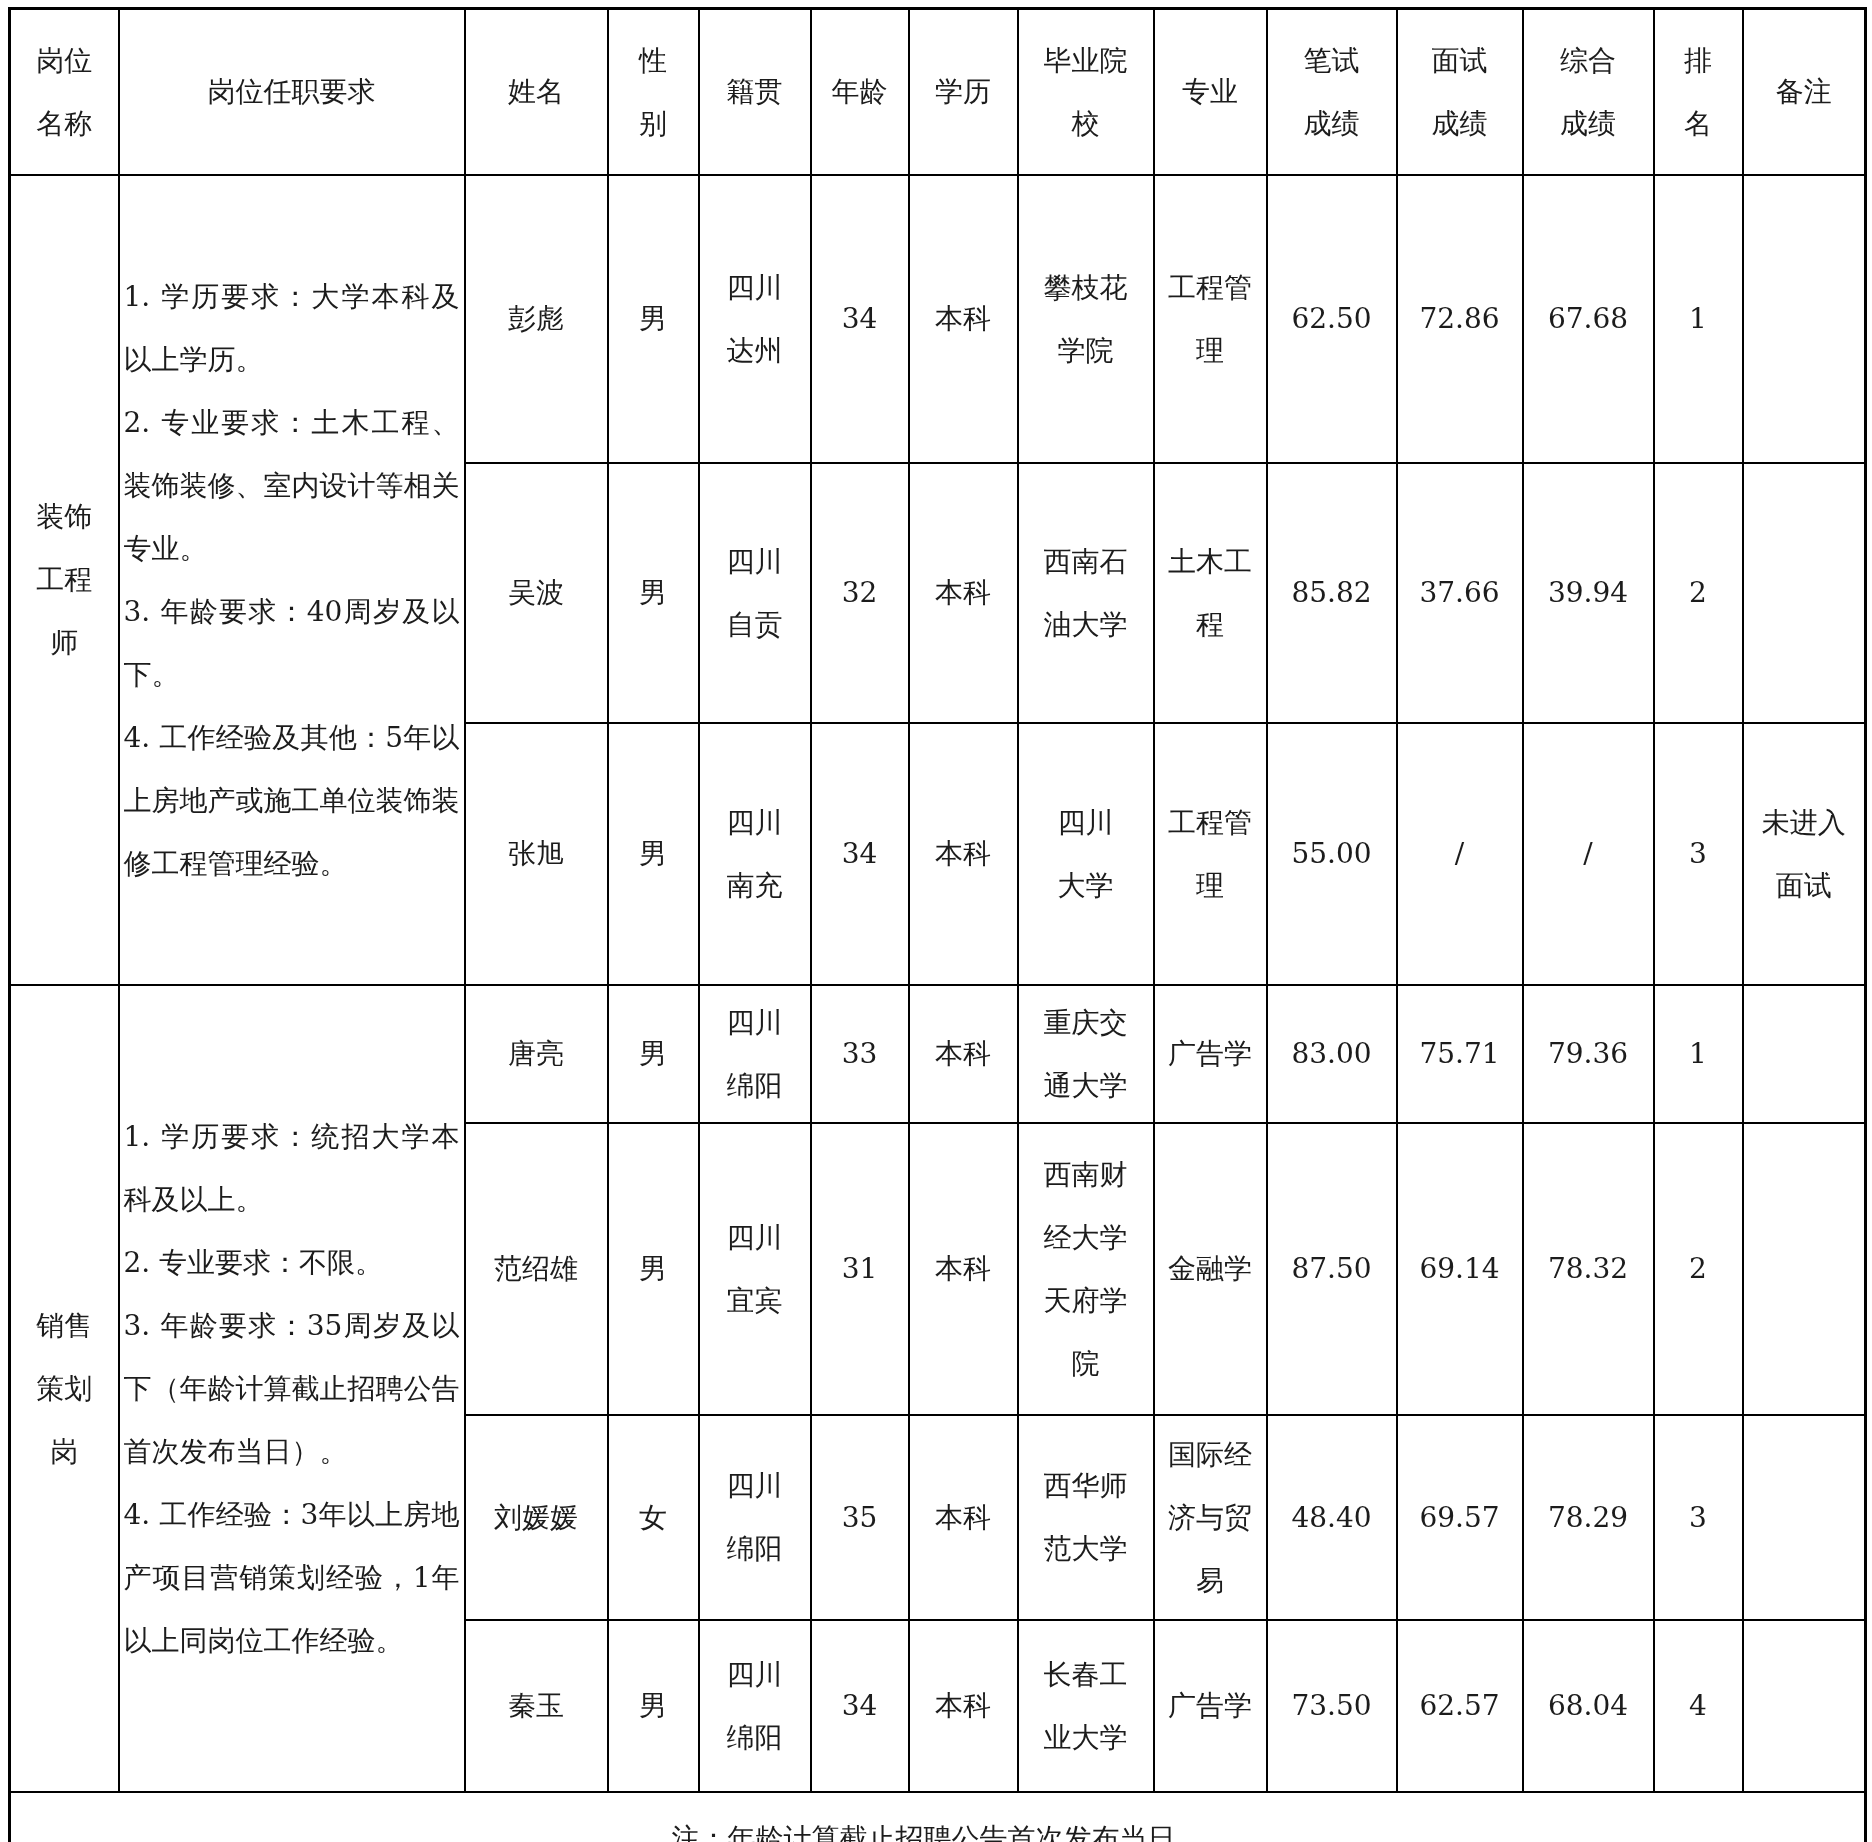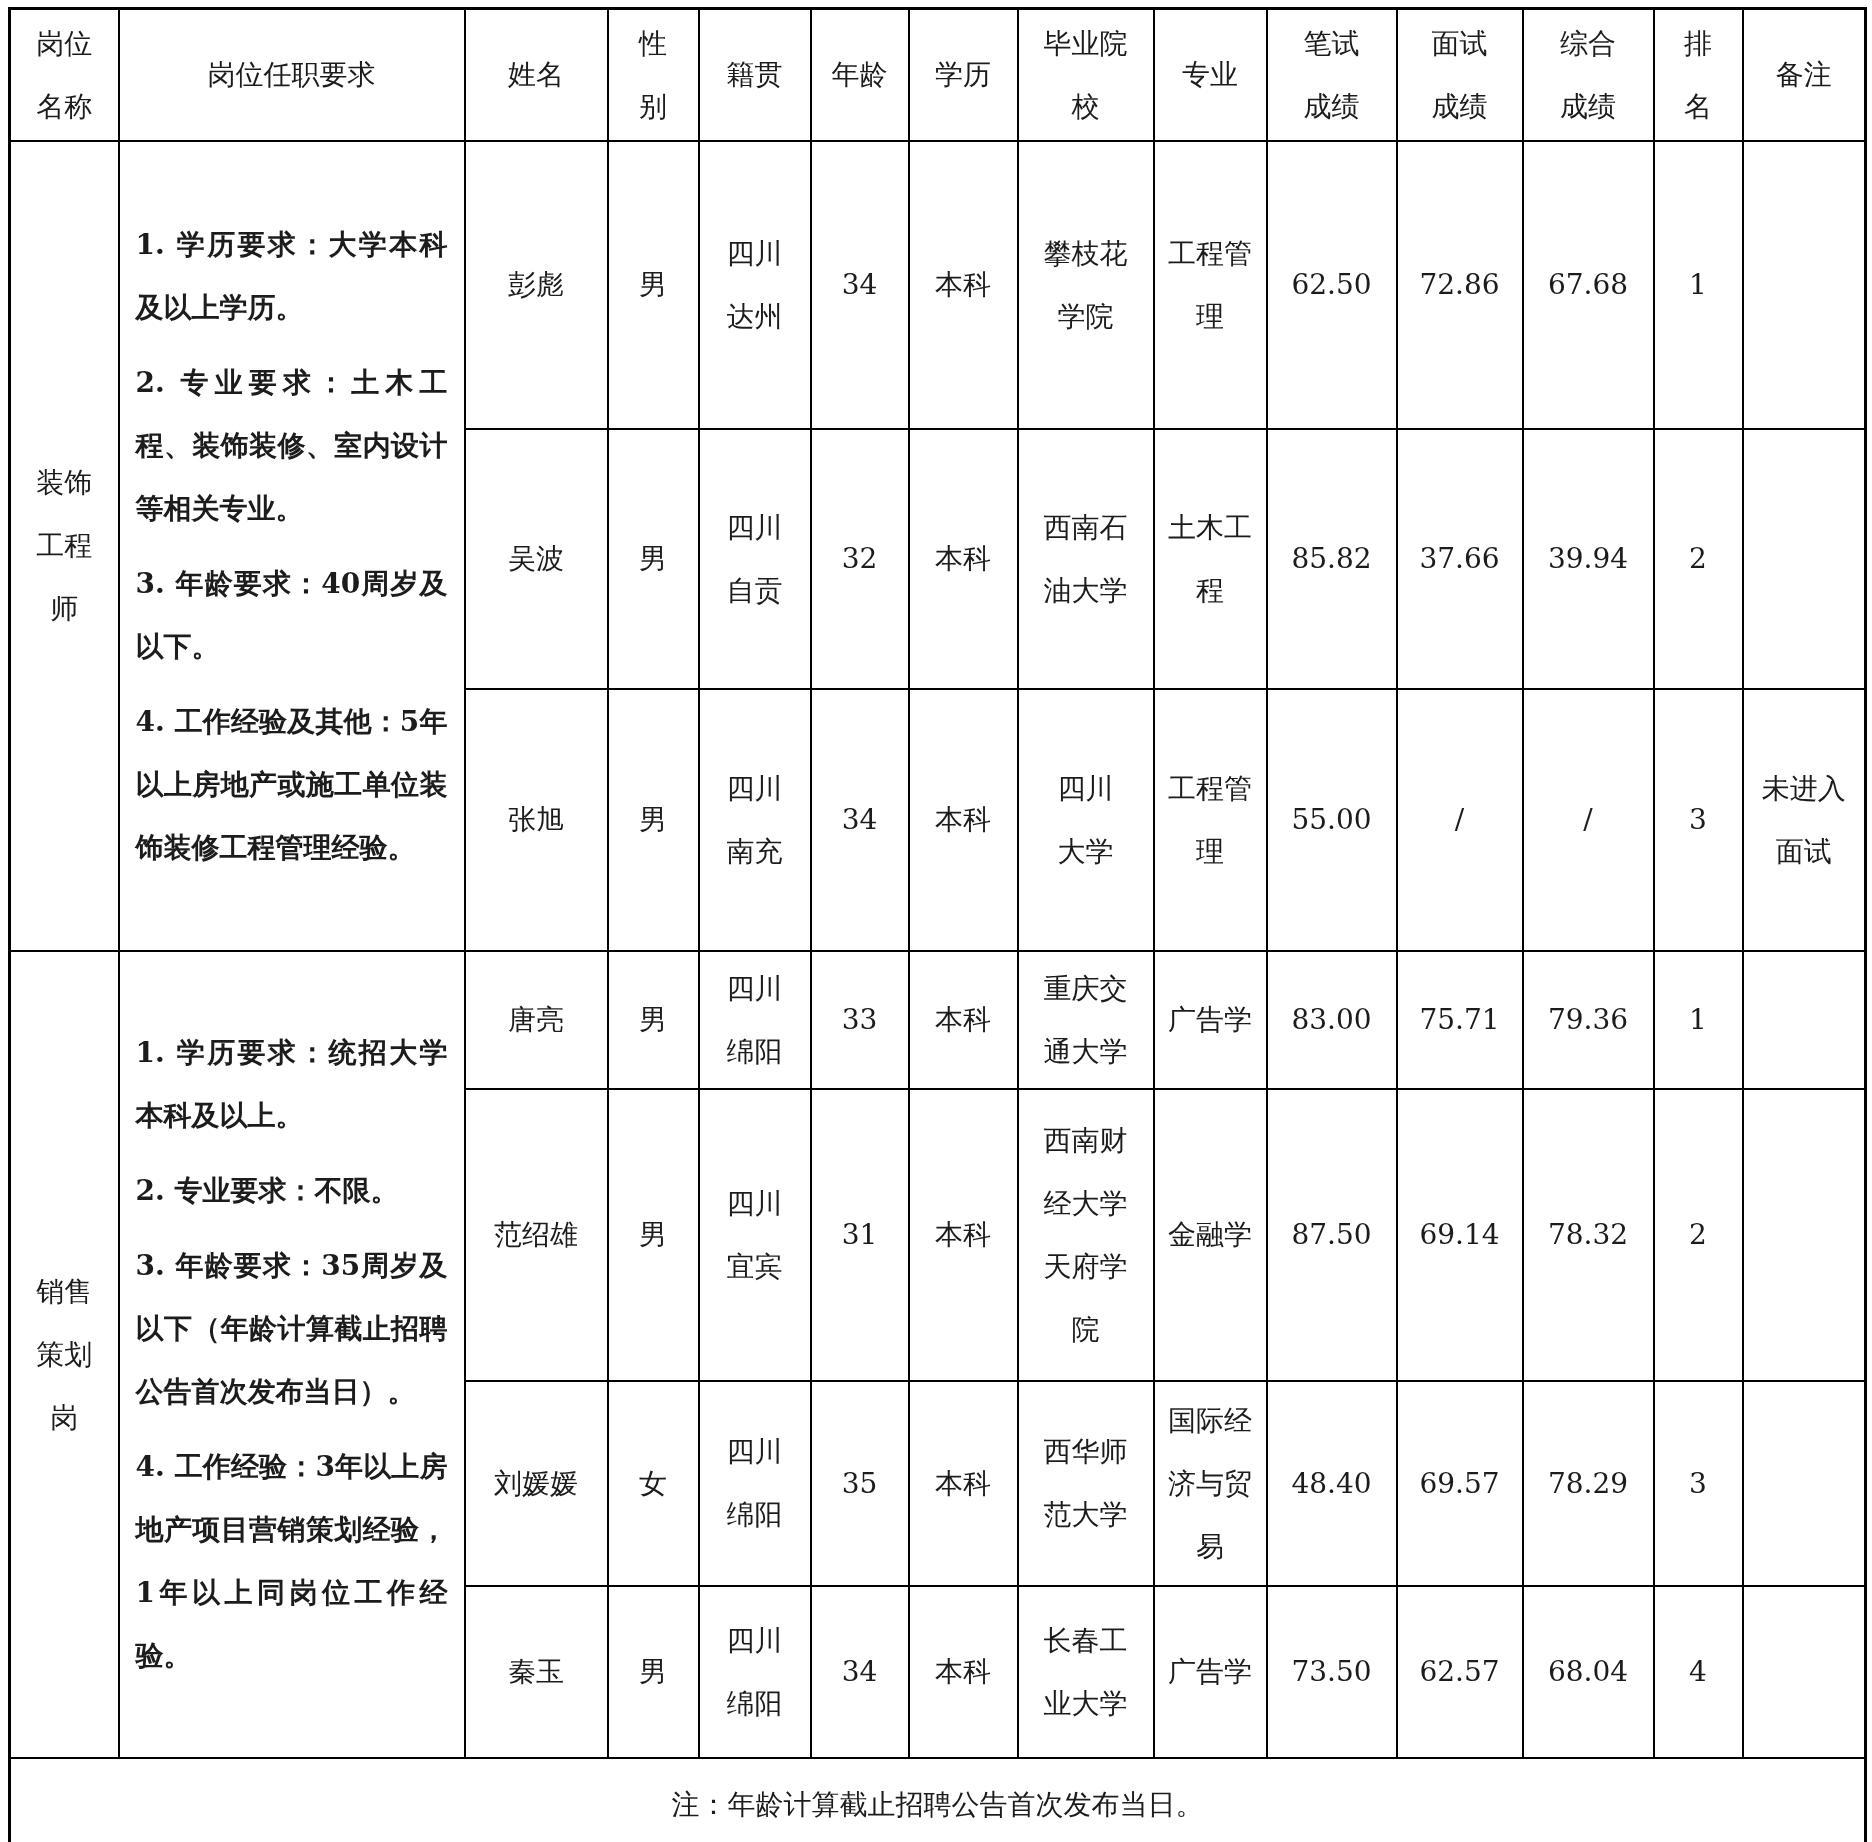--- a/index.html
+++ b/index.html
@@ -33,24 +33,23 @@
     padding: 0 4px;
     box-sizing: border-box;
     overflow: hidden;
   }
   td.req-cell {
     white-space: normal;
     text-align: justify;
     padding: 0 14px;
   }
   td.req-cell p {
-    margin: 12px;
+    margin: 0;
     text-align: justify;
     text-align-last: left;
-    font-weight: bold;
   }
   td.note-cell {
     white-space: normal;
     text-align: left;
     padding-left: 30px;
   }
 </style>
 </head>
 <body>
 
@@ -66,21 +65,21 @@
       <col style="width:109px">
         <col style="width:136px">
         <col style="width:113px">
       <col style="width:130px">
         <col style="width:126px">
         <col style="width:131px">
       <col style="width:89px">
         <col style="width:123px">
     </colgroup>
     <thead>
-      <tr id="header-row" style="height:132px">
+      <tr id="header-row" style="height:166px">
           <th>岗位
 名称</th>
           <th>岗位任职要求</th>
           <th>姓名</th>
           <th>性
 别</th>
           <th>籍贯</th>
           <th>年龄</th>
           <th>学历</th>
           <th>毕业院

